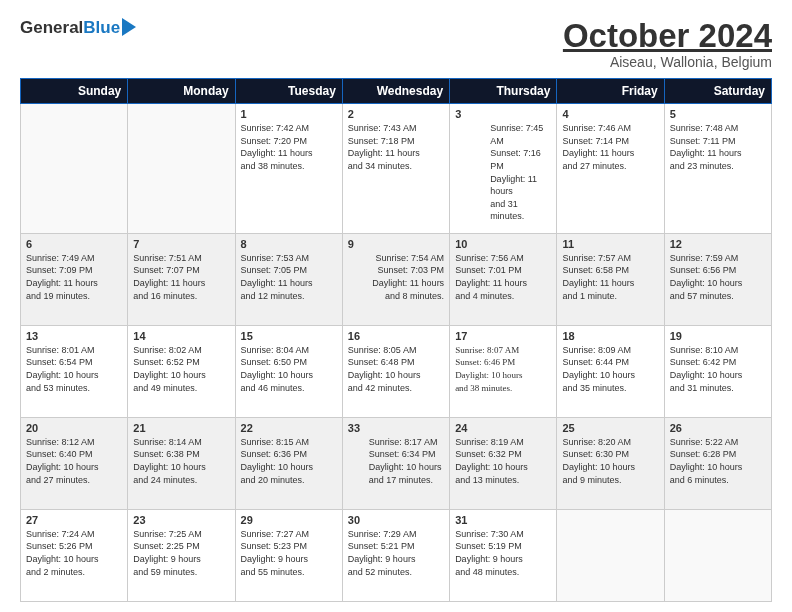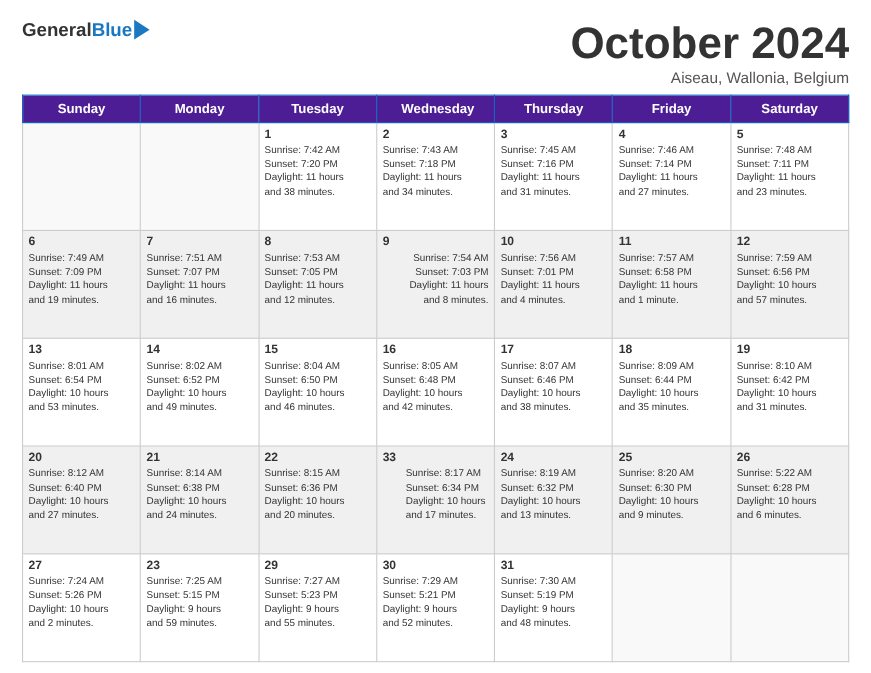--- a/index.html
+++ b/index.html
@@ -25,41 +25,42 @@
     }
     .logo {
       display: flex;
       flex-direction: column;
       align-items: flex-start;
     }
     .title-section {
       text-align: right;
     }
     .month-title {
-      font-size: 40px;
+      font-size: 33px;
       font-weight: bold;
       color: #333;
       line-height: 1.1;
+      text-decoration: underline;
     }
     .subtitle {
       font-size: 14px;
       color: #555;
     }
     .calendar {
       flex: 1;
       border: 1px solid #ccc;
       border-collapse: collapse;
       width: 100%;
       table-layout: fixed;
     }
     .calendar th {
-      background: #4c1d95;
+      background: #0f172a;
       color: #fff;
-      text-align: center;
-      padding: 5px 22px;
+      text-align: right;
+      padding: 5px 6px;
       font-size: 12px;
       font-weight: bold;
       border: 1px solid #1565c0;
     }
     .calendar td {
       border: 1px solid #ccc;
       vertical-align: top;
       padding: 4px 5px;
       font-size: 9.5px;
       color: #333;
@@ -142,21 +143,21 @@
           </td>
           <td>
             <span class="day-num">2</span>
             <div class="day-info" style="white-space: pre-line;">Sunrise: 7:43 AM
 Sunset: 7:18 PM
 Daylight: 11 hours
 and 34 minutes.</div>
           </td>
           <td>
             <span class="day-num">3</span>
-            <div class="day-info" style="white-space: pre-line;">Sunrise: 7:45 AM
+            <div class="day-info" style="white-space: pre-line; margin-left: 35px;">Sunrise: 7:45 AM
 Sunset: 7:16 PM
 Daylight: 11 hours
 and 31 minutes.</div>
           </td>
           <td>
             <span class="day-num">4</span>
             <div class="day-info" style="white-space: pre-line;">Sunrise: 7:46 AM
 Sunset: 7:14 PM
 Daylight: 11 hours
 and 27 minutes.</div>
@@ -244,21 +245,21 @@
           </td>
           <td>
             <span class="day-num">16</span>
             <div class="day-info" style="white-space: pre-line;">Sunrise: 8:05 AM
 Sunset: 6:48 PM
 Daylight: 10 hours
 and 42 minutes.</div>
           </td>
           <td>
             <span class="day-num">17</span>
-            <div class="day-info" style="white-space: pre-line;">Sunrise: 8:07 AM
+            <div class="day-info" style="white-space: pre-line; font-family: Liberation Serif, serif;">Sunrise: 8:07 AM
 Sunset: 6:46 PM
 Daylight: 10 hours
 and 38 minutes.</div>
           </td>
           <td>
             <span class="day-num">18</span>
             <div class="day-info" style="white-space: pre-line;">Sunrise: 8:09 AM
 Sunset: 6:44 PM
 Daylight: 10 hours
 and 35 minutes.</div>
@@ -326,21 +327,21 @@
           <td>
             <span class="day-num">27</span>
             <div class="day-info" style="white-space: pre-line;">Sunrise: 7:24 AM
 Sunset: 5:26 PM
 Daylight: 10 hours
 and 2 minutes.</div>
           </td>
           <td>
             <span class="day-num">23</span>
             <div class="day-info" style="white-space: pre-line;">Sunrise: 7:25 AM
-Sunset: 5:15 PM
+Sunset: 2:25 PM
 Daylight: 9 hours
 and 59 minutes.</div>
           </td>
           <td>
             <span class="day-num">29</span>
             <div class="day-info" style="white-space: pre-line;">Sunrise: 7:27 AM
 Sunset: 5:23 PM
 Daylight: 9 hours
 and 55 minutes.</div>
           </td>

